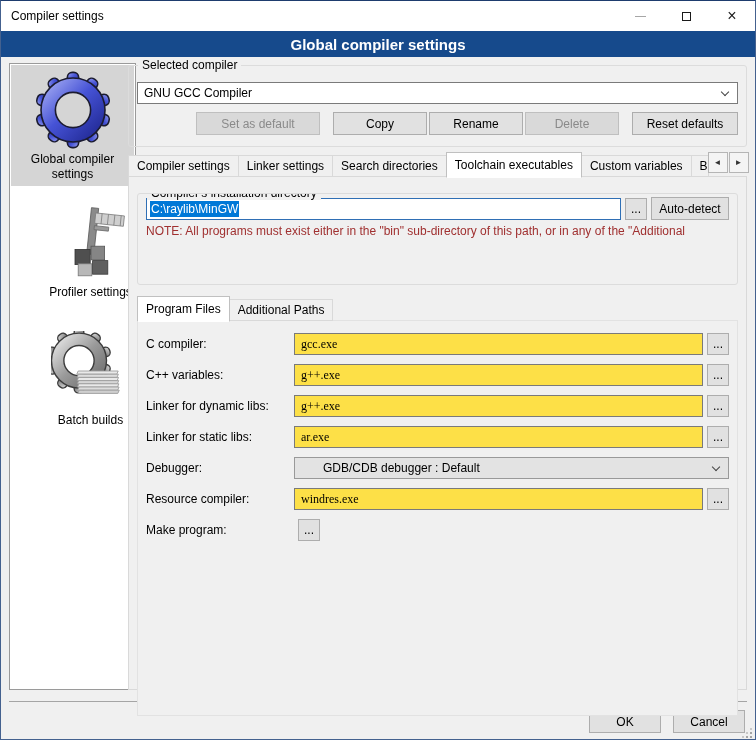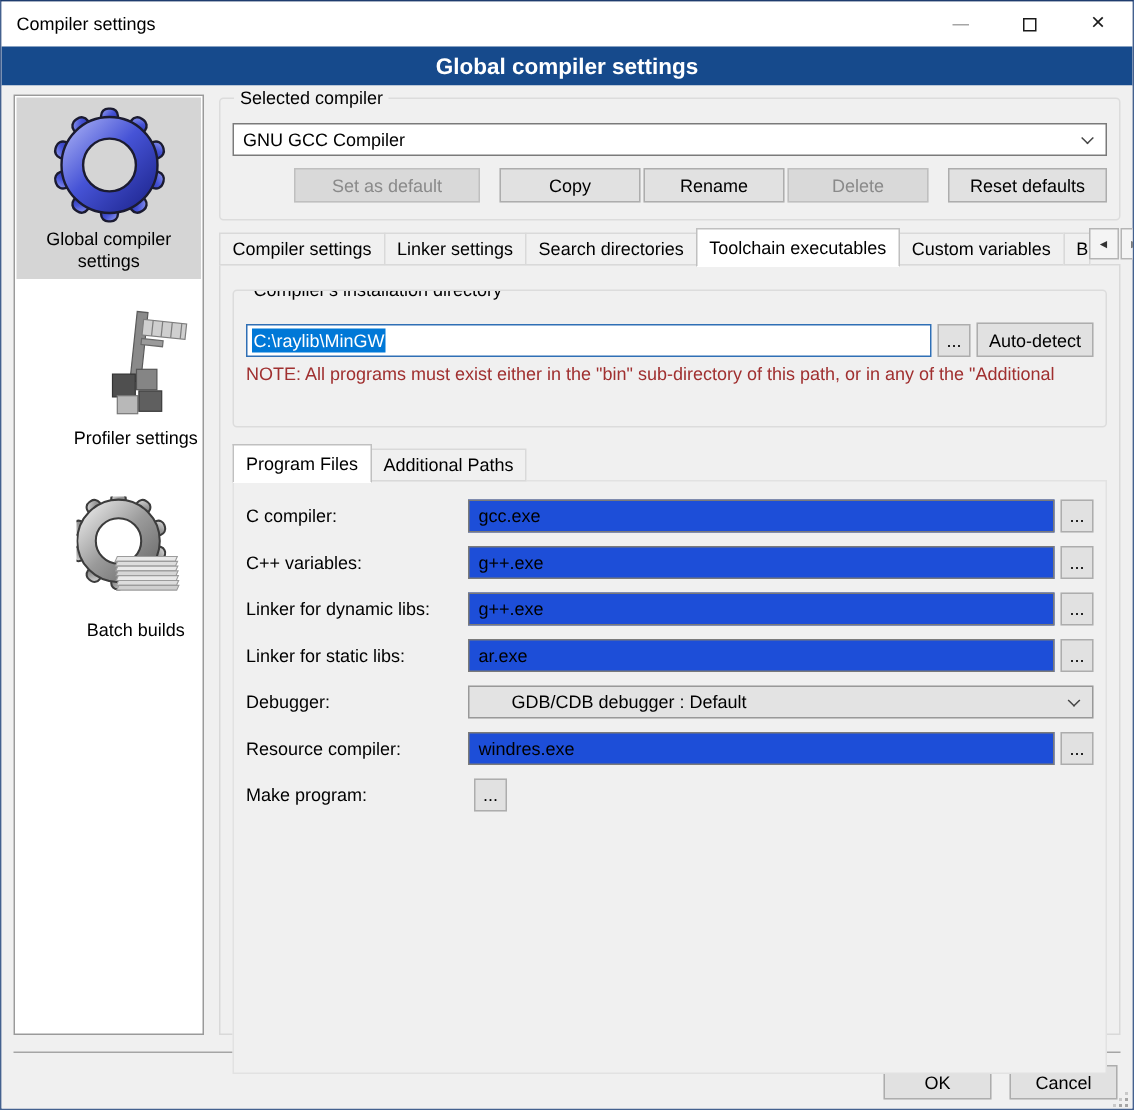--- a/index.html
+++ b/index.html
@@ -28,27 +28,27 @@
   
   .sidebar { position:absolute; left:8px; top:6px; width:127px; height:627px;
              background:#fff; border:1px solid #9a9a9a; padding:1px; overflow:hidden; }
   .sideitem { display:flex; flex-direction:column; align-items:center; padding:5px 0 4px; cursor:default; }
   .sideitem.selected { background:#d5d5d5; }
   .sideitem + .sideitem { margin-top:12px;margin-left:36px; }
   .sideitem:last-child { margin-top:22px; }
   .silabel { width:104px; text-align:center; line-height:15px; margin-top:2px; }
 
   
-  .main { position:absolute; left:145px; top:8px; right:8px; height:640px; }
+  .main { position:absolute; left:127px; top:8px; right:8px; height:640px; }
 
   
   .groupbox { position:relative; border:1px solid #dcdcdc; border-radius:3px; }
   .legend { position:absolute; top:-8px; left:9px; background:#f0f0f0; padding:0 4px; }
   .gb1 { height:82px; padding:16px 8px 8px; }
-  .gb2 { height:92px; padding:21px 8px 4px; margin-top:6px; overflow:hidden; }
+  .gb2 { height:92px; padding:3px 8px 4px; margin-top:6px; overflow:hidden; }
 
   
   .combo { position:relative; height:22px; background:#fff; border:1px solid #7a7a7a;
            line-height:20px; padding:0 22px 0 6px; overflow:hidden; white-space:nowrap; }
   .combo .chev { position:absolute; right:9px; top:6px; width:6px; height:6px;
                  border-right:1.4px solid #444; border-bottom:1.4px solid #444;
                  transform:rotate(45deg); }
   .combo.choice { background:#e3e3e3; border-color:#999; }
 
   
@@ -83,22 +83,22 @@
   
   .dirrow { display:flex; gap:4px; align-items:center; }
   .dirfield { flex:1; height:22px; background:#fff; border:1px solid #2f6fb5;
               display:flex; align-items:center; padding:0 3px; overflow:hidden; white-space:nowrap; }
   .dirfield .sel { background:#0078d7; color:#fff; padding:1px 1px; }
   .note { margin-top:4px; color:#a03030; white-space:nowrap; overflow:hidden; }
 
   
   .frow { display:flex; align-items:center; margin-bottom:9px; }
   .flabel { width:148px; flex:0 0 148px; }
-  .finput { flex:1; height:22px; border:1px solid #7a7a7a; background:#1d4ed8;
-            font-family:Liberation Sans, sans-serif; font-size:12px; padding:0 6px; outline:none; }
+  .finput { flex:1; height:22px; border:1px solid #7a7a7a; background:#fde047;
+            font-family:Liberation Serif, serif; font-size:12px; padding:0 6px; outline:none; }
   .frow .browse { margin-left:4px; }
   .frow .combo { flex:1;padding-left:28px; }
 
   
   .divider { position:absolute; left:8px; right:8px; bottom:39px; height:1px; background:#a5a5a5; }
   .footer { position:absolute; right:10px; bottom:8px; display:flex; gap:12px; }
   .grip { position:absolute; right:3px; bottom:3px; width:2px; height:2px; background:#a5a5a5;
           box-shadow:-4px 0 #a5a5a5, -8px 0 #c9c9c9, 0 -4px #a5a5a5, -4px -4px #c9c9c9, 0 -8px #c9c9c9; }
 </style>
 </head>

